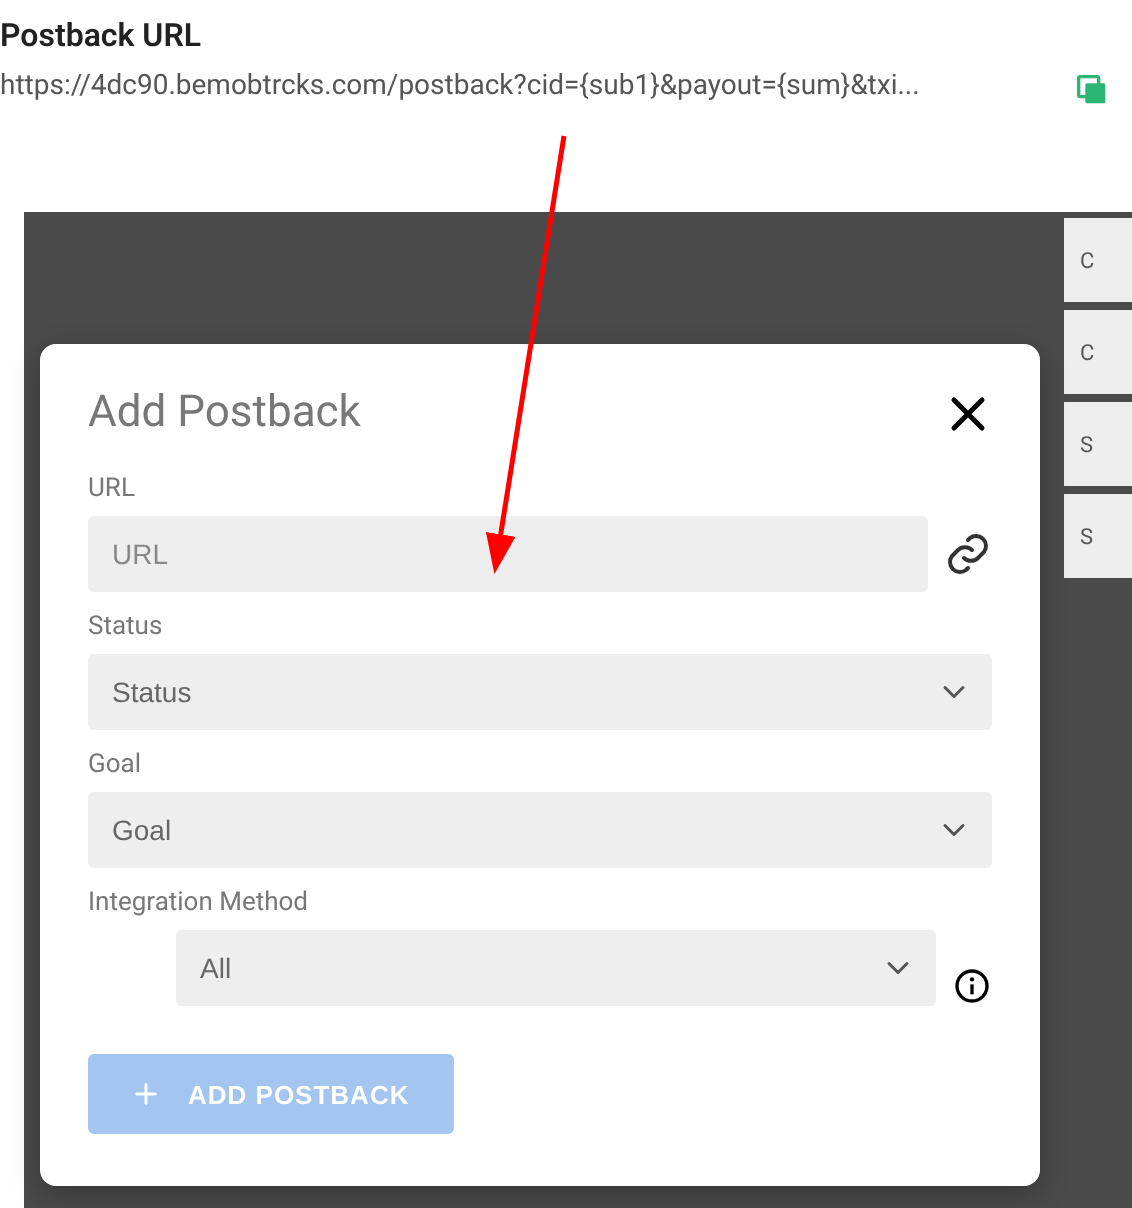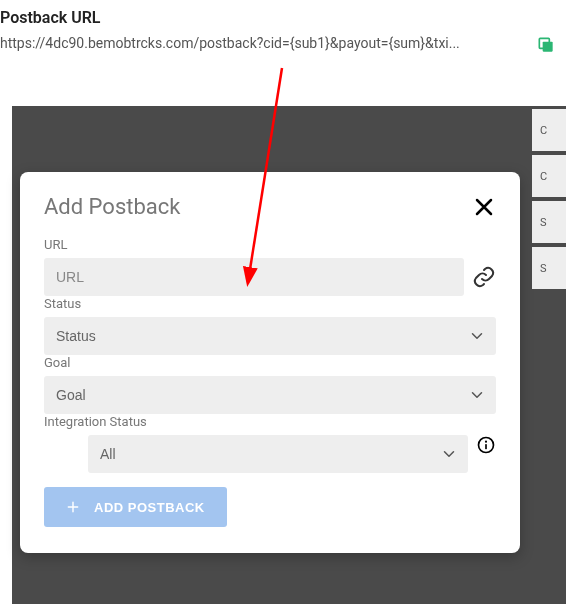--- a/index.html
+++ b/index.html
@@ -16,32 +16,32 @@
   .side-buttons { position: absolute; right: 0; top: 3px; display: flex; flex-direction: column; }
   .side-btn { width: 34px; height: 42px; background: #eeeeee; margin-bottom: 4px; color: #555; font-size: 11px; display: flex; align-items: center; justify-content: flex-start; padding-left: 8px; overflow: hidden; }
 
   .modal { position: absolute; top: 66px; left: 8px; width: 500px; background: #fff; border-radius: 8px; padding: 22px 24px 26px 24px; box-shadow: 0 4px 14px rgba(0,0,0,0.25); }
   .modal-header { display: flex; justify-content: space-between; align-items: center; margin-bottom: 18px; }
   .modal-title { font-size: 22px; font-weight: 400; color: #777; }
   .close-btn { width: 24px; height: 24px; cursor: pointer; }
   .close-btn svg { display: block; }
 
   .field-label { font-size: 13px; color: #777; margin-bottom: 6px; }
-  .field { width: 100%; }
+  .field { width: 100%; margin-bottom: 10px; }
   .input-row { display: flex; align-items: center; gap: 8px; }
   .text-input { flex: 1; height: 38px; background: #eeeeee; border: none; border-radius: 3px; padding: 0 12px; font-size: 14px; color: #333; outline: none; }
   .text-input::placeholder { color: #888; }
   .link-icon { width: 24px; height: 24px; cursor: pointer; flex-shrink:0; }
 
   .select-wrap { position: relative; width: 100%; }
   .select-ctl { width: 100%; height: 38px; background: #eeeeee; border: none; border-radius: 3px; padding: 0 36px 0 12px; font-size: 14px; color: #666; appearance: none; -webkit-appearance: none; outline: none; cursor: pointer; }
   .chevron { position: absolute; right: 10px; top: 50%; transform: translateY(-50%); pointer-events: none; }
   .chevron svg { display: block; }
 
-  .integration-row { display: flex; align-items: flex-start; gap: 8px; padding-left: 44px; }
+  .integration-row { display: flex; align-items: flex-end; gap: 8px; padding-left: 44px; }
   .integration-row .select-wrap { flex: 1; }
   .info-icon { width: 20px; height: 20px; cursor: pointer; flex-shrink:0; }
 
   .add-btn { margin-top: 14px; height: 40px; background: #a3c5f0; color: #fff; border: none; border-radius: 3px; padding: 0 22px; font-size: 13px; font-weight: 600; letter-spacing: 0.5px; display: inline-flex; align-items: center; gap: 14px; cursor: pointer; }
   .plus-svg { width: 14px; height: 14px; }
 
   .arrow-overlay { position: absolute; top: 0; left: 0; width: 566px; height: 604px; pointer-events: none; }
 </style>
 </head>
 <body>
@@ -112,21 +112,21 @@
         </select>
         <span class="chevron">
           <svg viewBox="0 0 24 24" width="18" height="18">
               <path d="M6 9l6 6 6-6" fill="none" stroke="#555" stroke-width="2" stroke-linecap="round" stroke-linejoin="round"></path>
             </svg>
         </span>
       </div>
     </div>
 
     <div class="field">
-      <div class="field-label">Integration Status</div>
+      <div class="field-label">Integration Method</div>
       <div class="integration-row">
         <div class="select-wrap">
           <select class="select-ctl">
             <option>All</option>
           </select>
           <span class="chevron">
             <svg viewBox="0 0 24 24" width="18" height="18">
                 <path d="M6 9l6 6 6-6" fill="none" stroke="#555" stroke-width="2" stroke-linecap="round" stroke-linejoin="round"></path>
               </svg>
           </span>

